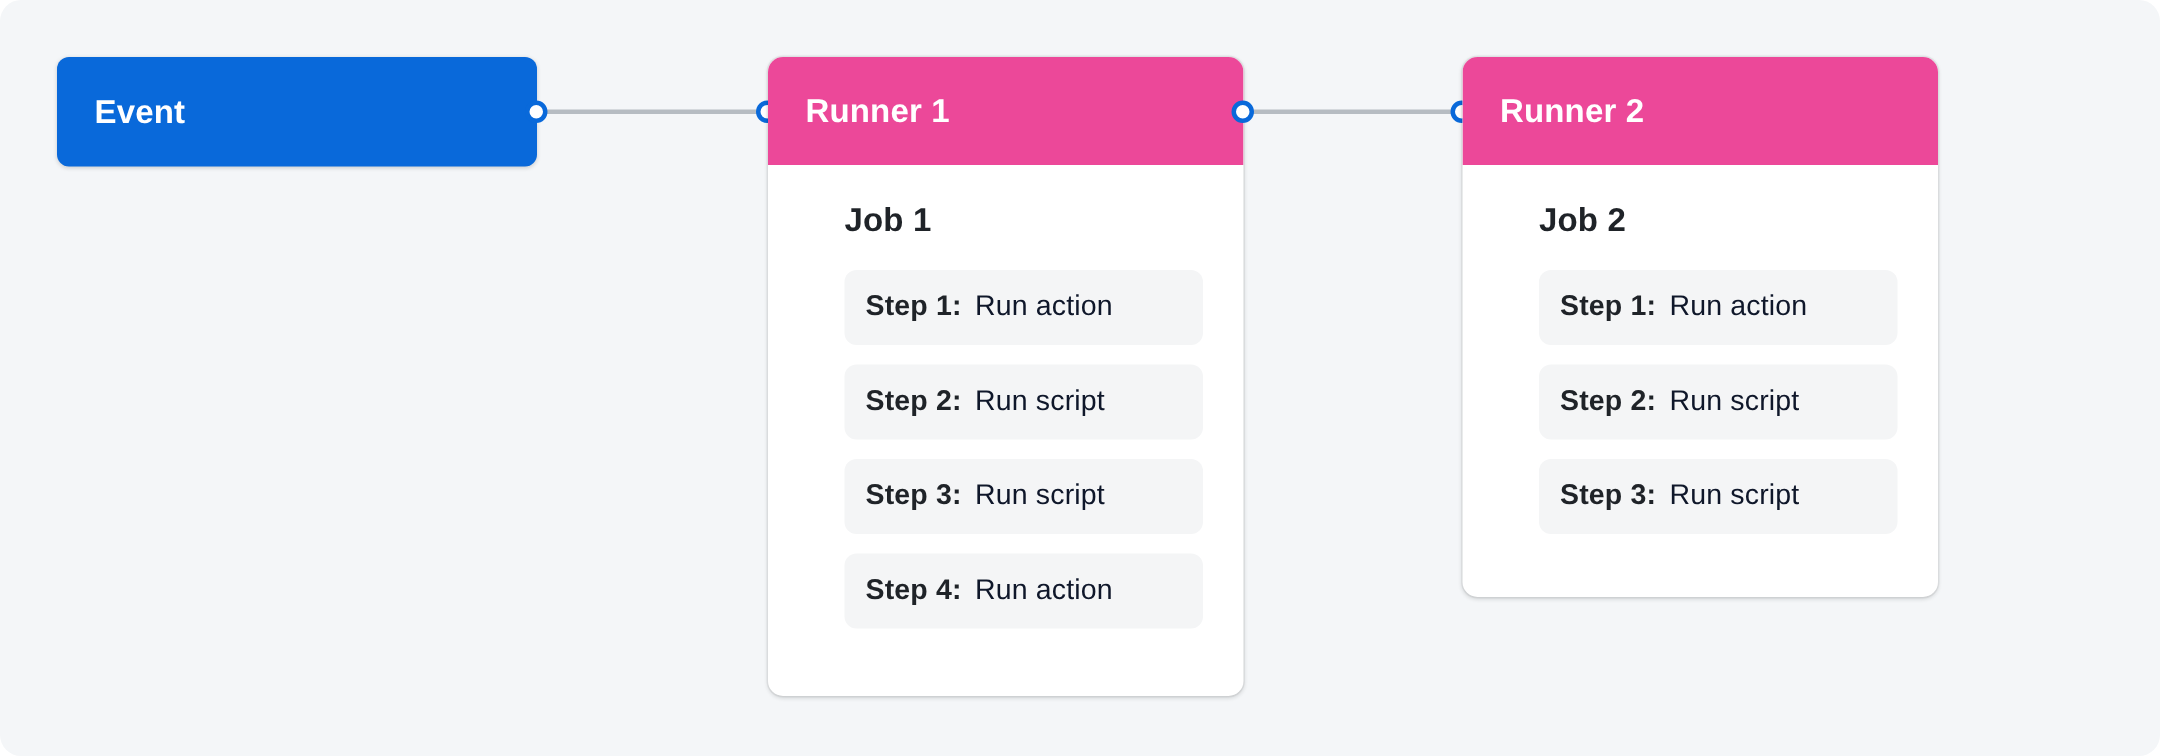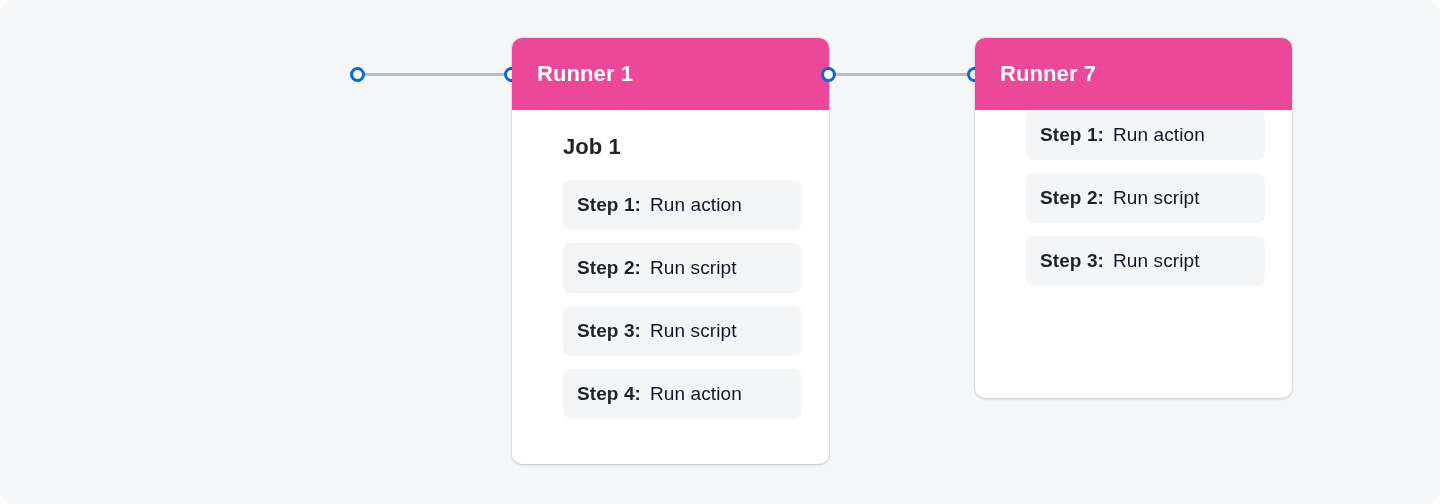--- a/index.html
+++ b/index.html
@@ -145,20 +145,23 @@
   .port.p-event-out  { left: 350px; }
   .port.p-r1-in      { left: 504px; }
   .port.p-r1-out     { left: 821px; }
   .port.p-r2-in      { left: 967px; }
 </style>
 </head>
 <body>
 
 <div class="canvas">
 
+  <div class="event-node">
+    <span class="node-title">Event</span>
+  </div>
 
   <div class="connector c1"></div>
   <div class="port p-event-out"></div>
   <div class="port p-r1-in"></div>
 
   <div class="runner-card runner-1">
     <div class="runner-header">
       <span class="node-title">Runner 1</span>
     </div>
     <div class="runner-body">
@@ -183,23 +186,24 @@
       </div>
     </div>
   </div>
 
   <div class="connector c2"></div>
   <div class="port p-r1-out"></div>
   <div class="port p-r2-in"></div>
 
   <div class="runner-card runner-2">
     <div class="runner-header">
-      <span class="node-title">Runner 7</span>
+      <span class="node-title">Runner 2</span>
     </div>
     <div class="runner-body">
+      <div class="job-title">Job 2</div>
       <div class="step-list">
         <div class="step-chip">
           <span class="step-label">Step 1:</span>
           <span class="step-value">Run action</span>
         </div>
         <div class="step-chip">
           <span class="step-label">Step 2:</span>
           <span class="step-value">Run script</span>
         </div>
         <div class="step-chip">

